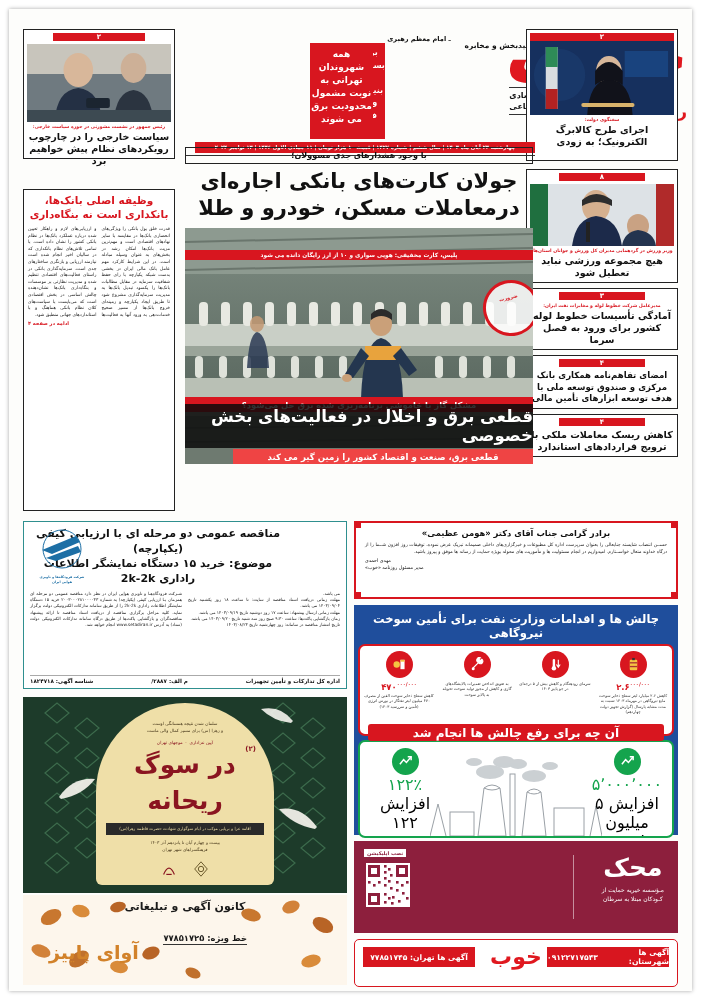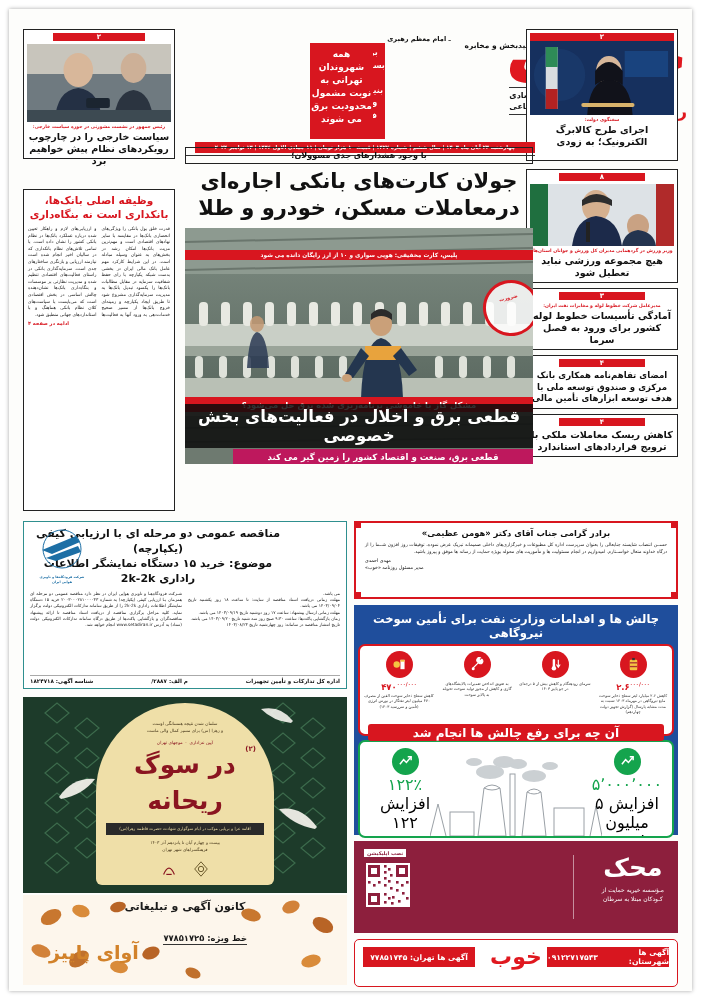--- a/index.html
+++ b/index.html
@@ -113,24 +113,24 @@
   .lead-photo {
     position:relative; margin-top:6px; height:236px; overflow:hidden;
     background:#5d6f66;
   }
   .ov-red {
     position:absolute; left:0; right:0; bottom:52px; background:#d8161f; color:#fff;
     font-size:8.4px; font-weight:bold; text-align:center; padding:2.5px 0;
   }
   .ov-black {
     position:absolute; left:0; right:0; bottom:16px; background:rgba(10,10,10,.84);
-    color:#fff; font-size:16.5px; font-weight:bold; text-align:center; padding:3px 0;
+    color:#fff; font-size:16.5px; font-weight:bold; text-align:right; padding:3px 0;
   }
   .ov-red2 {
-    position:absolute; left:0; right:0; bottom:0; background:#be185d; color:#fff;
+    position:absolute; left:0; right:0; bottom:0; background:#ef4444; color:#fff;
     font-size:8.6px; font-weight:bold; text-align:center; padding:2.5px 0;margin-left:48px;
   }
   .stamp {
     position:absolute; right:-6px; top:52px; width:56px; height:56px;
     border:3px solid #d8161f; border-radius:50%; color:#d8161f;
     font-size:5px; font-weight:bold; line-height:7px; text-align:center;
     padding-top:11px; transform:rotate(-14deg); background:rgba(255,255,255,.86);
   }
 
   

